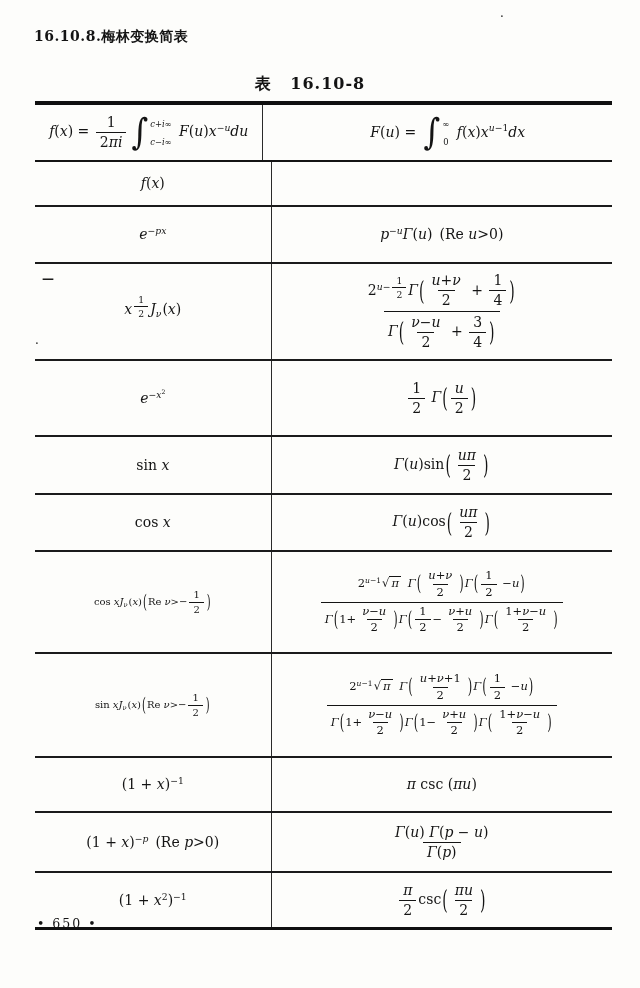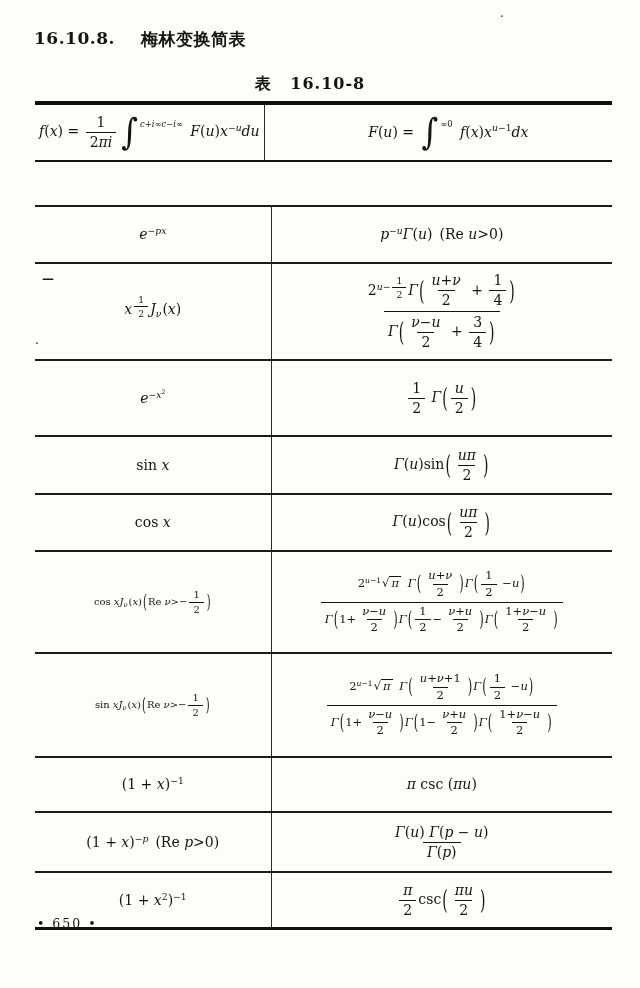--- a/index.html
+++ b/index.html
@@ -6,22 +6,22 @@
   body{
     width:640px;height:988px;position:relative;overflow:hidden;
     background:#fdfdfb;color:#141414;
     font-family:"DejaVu Serif", serif;
     -webkit-font-smoothing:antialiased;
   }
   .page{position:absolute;inset:0;}
 
   
   .heading{
-    position:absolute;left:34px;top:28px;display:flex;gap:26px;
-    font-size:17px;font-weight:bold;letter-spacing:.5px;white-space:nowrap;
+    position:absolute;left:34px;top:28px;display:flex;
+    font-size:14px;font-weight:bold;letter-spacing:.5px;white-space:nowrap;
   }
   .caption{
     position:absolute;left:0;right:20px;top:74px;text-align:center;
     font-size:16px;font-weight:bold;letter-spacing:1px;white-space:nowrap;
   }
   .caption .cap-num{margin-left:12px;}
 
   
   .mtable{
     position:absolute;left:35px;top:101px;width:577px;
@@ -52,21 +52,21 @@
   .rm,.rm *{font-style:normal !important;}
   .frac{display:inline-flex;flex-direction:column;align-items:center;
         vertical-align:middle;margin:0 2px;}
   .num,.den{display:block;padding:1px 4px;line-height:1.2;}
   .den{border-top:1.3px solid #141414;}
   .sup{position:relative;top:-.55em;font-size:.66em;line-height:0;}
   .sub{position:relative;top:.35em;font-size:.66em;line-height:0;margin-right:1px;}
   .int{display:inline-flex;align-items:center;margin:0 3px;vertical-align:middle;}
   .intsym{font-style:normal;font-size:2.3em;line-height:.85;
           display:inline-block;transform:scaleY(1.12);}
-  .lims{display:inline-flex;flex-direction:row;justify-content:space-between;
+  .lims{display:inline-flex;flex-direction:column;justify-content:space-between;
         font-size:.6em;line-height:1;height:3.1em;margin-left:2px;padding-top:.15em;}
   .bp{display:inline-block;font-style:normal;transform:scaleY(1.8);
       transform-origin:center;margin:0 1px;vertical-align:-.08em;}
   .sqrt{display:inline-flex;align-items:baseline;margin:0 1px;}
   .rad{font-style:normal;}
   .radc{border-top:1.3px solid #141414;padding:0 2px;}
 
   
   .pageno{position:absolute;left:37px;top:916px;font-size:12.5px;letter-spacing:2px;}
   .artifact{position:absolute;font-size:12px;color:#1c1c1c;}
@@ -107,20 +107,23 @@
           <span class="m"><span class="vr">F</span><span class="op">(</span><span class="vr">u</span><span class="op">) = </span><span class="int">
               <span class="intsym">∫</span>
               <span class="lims">
                 <span class="hi"><span class="m"><span class="op">∞</span></span></span>
                 <span class="lo"><span class="m"><span class="op">0</span></span></span>
               </span>
             </span><span class="op"> </span><span class="vr">f</span><span class="op">(</span><span class="vr">x</span><span class="op">)</span><span class="vr">x</span><span class="sup"><span class="m"><span class="vr">u</span><span class="op">−1</span></span></span><span class="vr">dx</span></span>
         </div>
       </div>
       <div class="trow r0">
+        <div class="cell lcell">
+          <span class="m"><span class="vr">f</span><span class="op">(</span><span class="vr">x</span><span class="op">)</span></span>
+        </div>
       </div>
       <div class="trow r1">
         <div class="cell lcell">
           <span class="m"><span class="vr">e</span><span class="sup"><span class="m"><span class="op">−</span><span class="vr">px</span></span></span></span>
         </div>
         <div class="cell rcell">
           <span class="m"><span class="vr">p</span><span class="sup"><span class="m"><span class="op">−</span><span class="vr">u</span></span></span><span class="vr">Γ</span><span class="op">(</span><span class="vr">u</span><span class="op">) (</span><span class="m rm"><span class="vr">Re</span></span><span class="op"> </span><span class="vr">u</span><span class="op">&gt;0)</span></span>
         </div>
       </div>
       <div class="trow r2">

